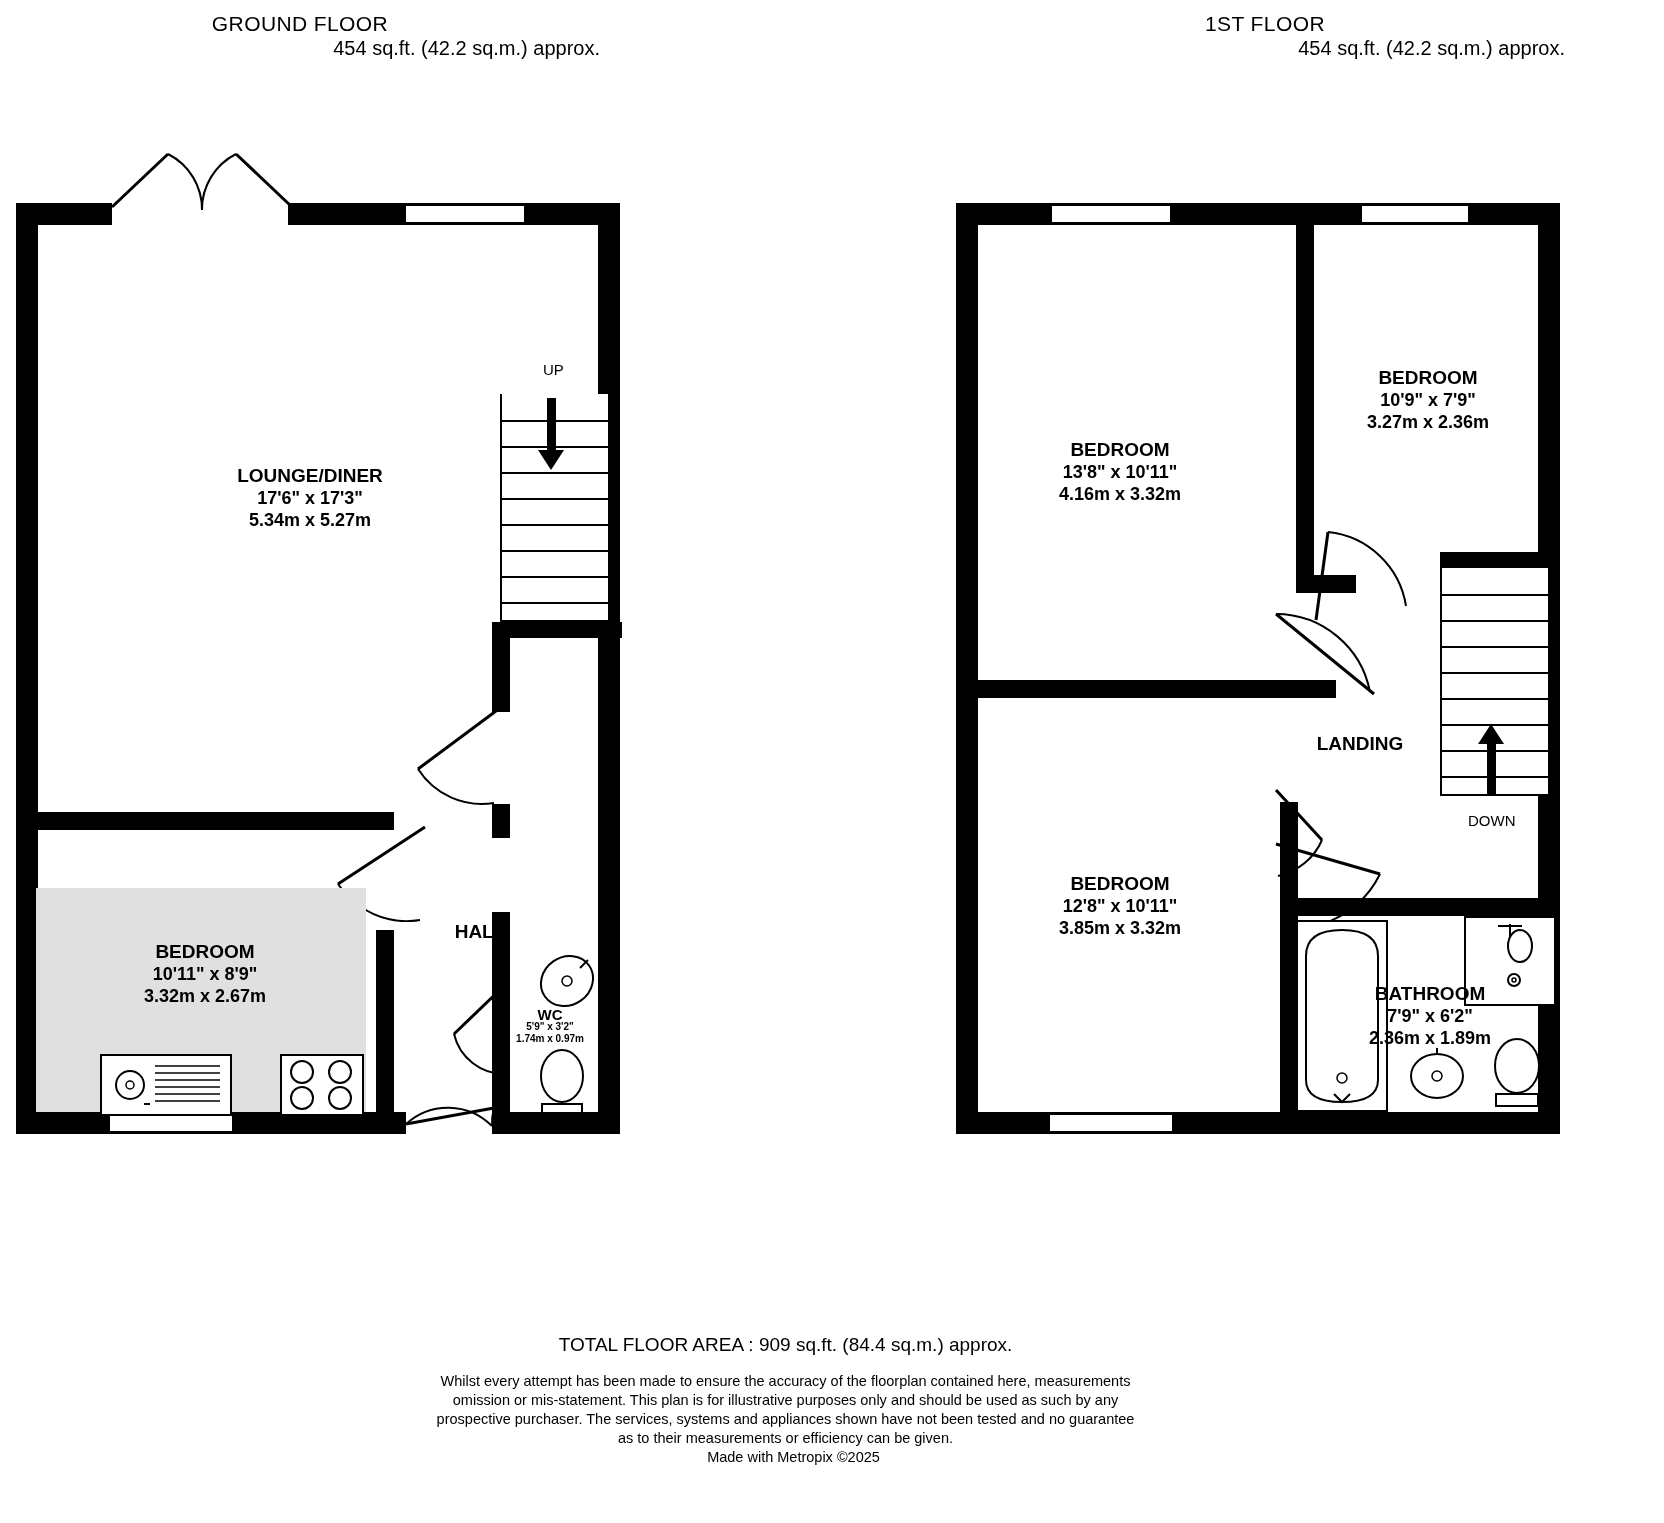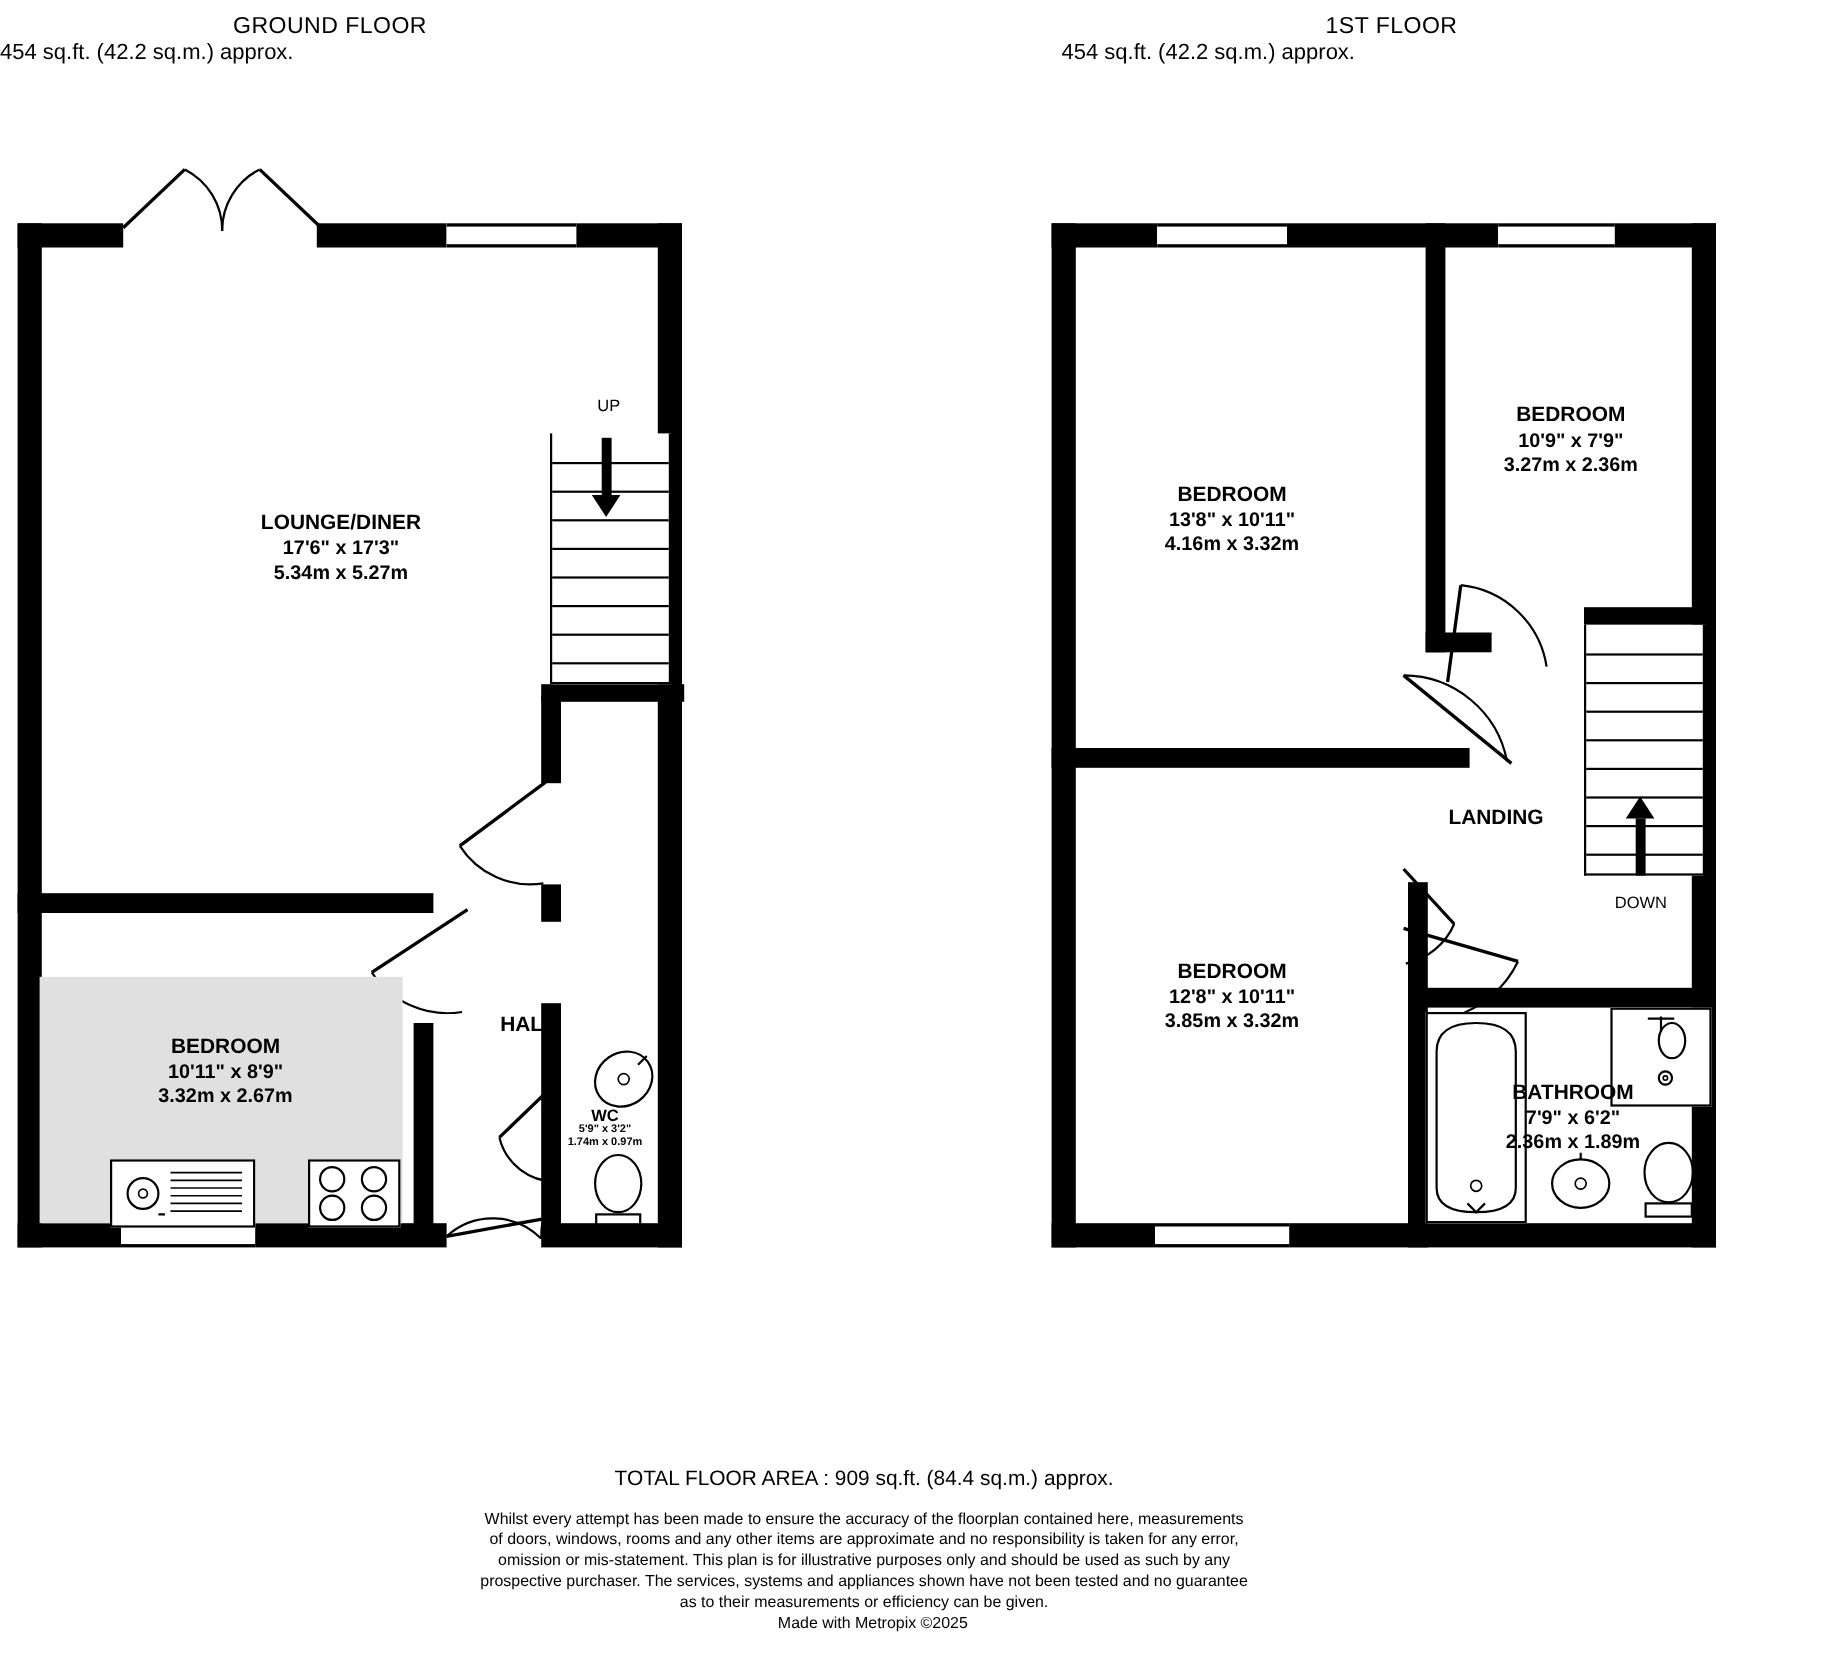--- a/index.html
+++ b/index.html
@@ -24,21 +24,21 @@
   .abs { position: absolute; }
 
   
   .floor-title {
     text-align: center;
     font-size: 21px;
     letter-spacing: 0.4px;
     line-height: 28px;
   }
   .floor-sub {
-    text-align: left;
+    text-align: right;
     font-size: 20px;
     line-height: 28px;
   }
 
   
   .wall { background: #000000; position: absolute; }
 
   
   .window {
     position: absolute;
@@ -393,20 +393,19 @@
     <div class="abs" style="left:320px; top:720px; width:200px; text-align:center;">
       <div class="room-name">LANDING</div>
     </div>
   </div>
 
   <div class="footer" style="top:1320px;">
     <div class="total-area">TOTAL FLOOR AREA : 909 sq.ft. (84.4 sq.m.) approx.</div>
   </div>
   <div class="footer" style="top:1360px;">
     <div class="disclaimer">Whilst every attempt has been made to ensure the accuracy of the floorplan contained here, measurements</div>
-    <div class="disclaimer">of doors, windows, rooms and any other items are approximate and no responsibility is taken for any error,</div>
     <div class="disclaimer">omission or mis-statement. This plan is for illustrative purposes only and should be used as such by any</div>
     <div class="disclaimer">prospective purchaser. The services, systems and appliances shown have not been tested and no guarantee</div>
     <div class="disclaimer">as to their measurements or efficiency can be given.</div>
     <div class="madewith">Made with Metropix ©2025</div>
   </div>
 
 </div>
 
 </body></html>

